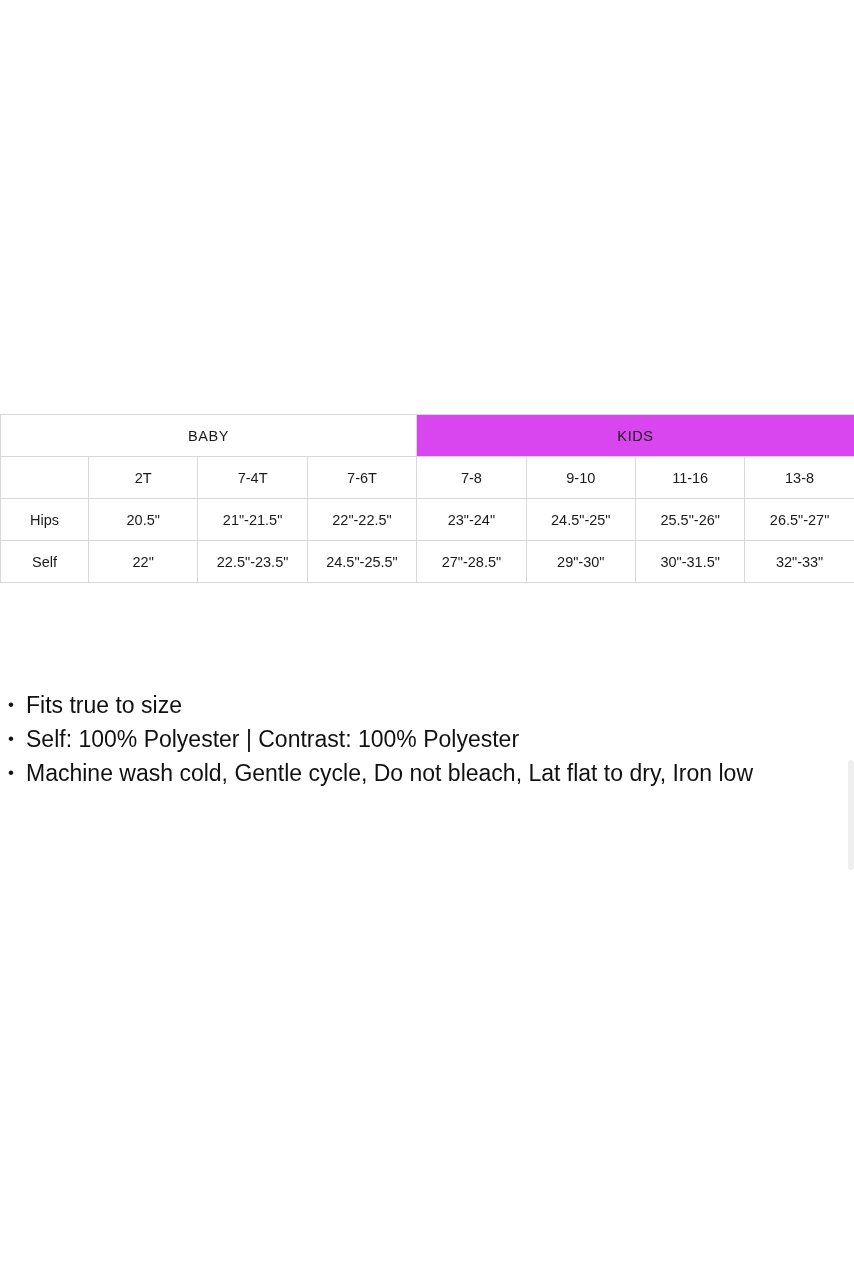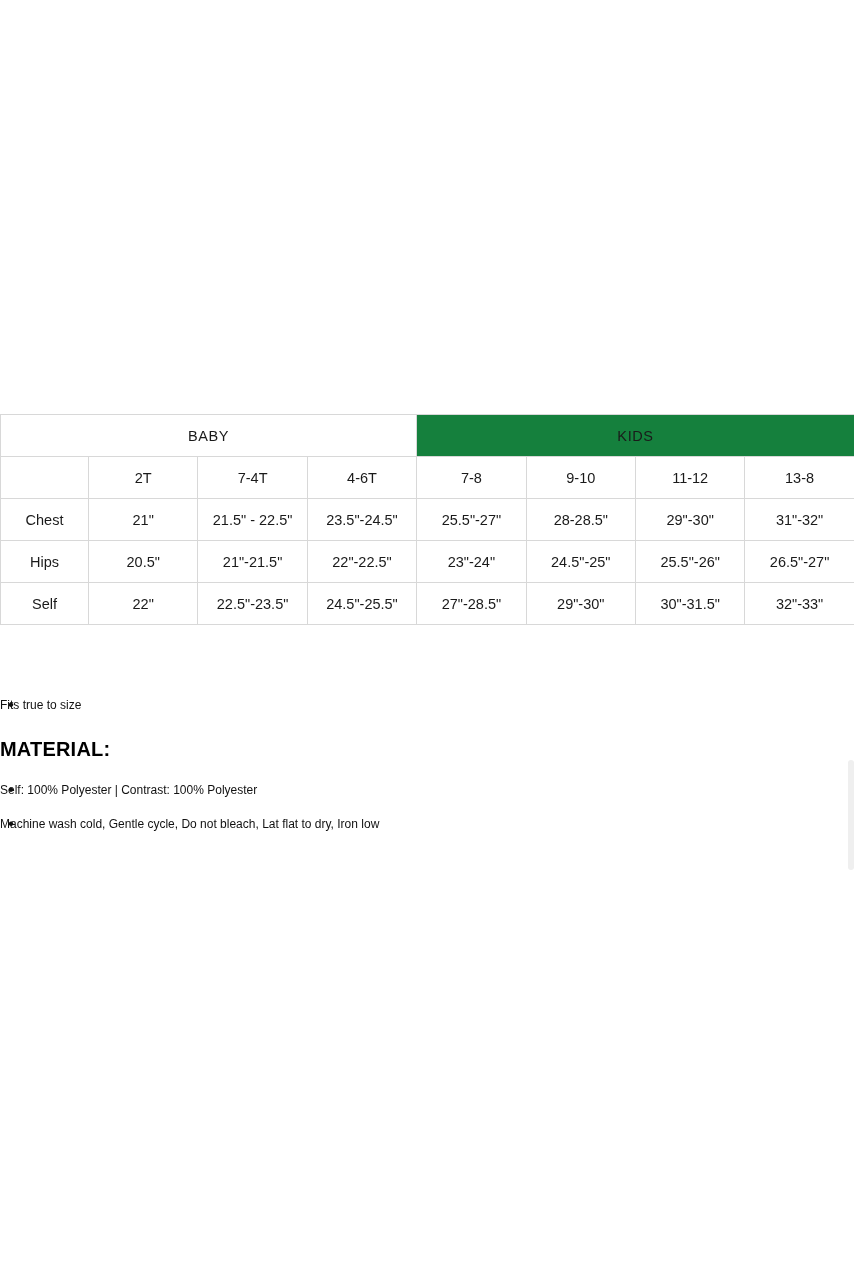--- a/index.html
+++ b/index.html
@@ -55,21 +55,21 @@
     border: 1px solid #000000;
     height: 50px;
     font-size: 14px;
     letter-spacing: 0.6px;
   }
   .group-baby {
     background: #ffffff;
     color: #000000;
   }
   .group-kids {
-    background: #15803d;
+    background: #d946ef;
     color: #ffffff;
   }
 
   
   .sizes-row td {
     height: 42px;
     font-size: 14.5px;
   }
 
   .rowlabel {
@@ -88,21 +88,22 @@
     width: 854px;
   }
 
   ul.bullets {
     margin: 0;
     padding: 0;
     list-style: none;
   }
   ul.bullets li {
     position: relative;
-    font-size: 12px;
+    padding-left: 26px;
+    font-size: 23px;
     line-height: 30px;
     color: #111111;
     margin-bottom: 4px;
   }
   ul.bullets li::before {
     content: "\2022";
     position: absolute;
     left: 8px;
     top: 0;
     font-size: 17px;
@@ -148,38 +149,28 @@
       </colgroup>
       <tbody>
         <tr class="group-row">
           <td class="group-baby" colspan="4">BABY</td>
           <td class="group-kids" colspan="4">KIDS</td>
         </tr>
         <tr class="sizes-row">
           <td></td>
           <td>2T</td>
           <td>7-4T</td>
-          <td>4-6T</td>
+          <td>7-6T</td>
           <td>7-8</td>
           <td>9-10</td>
-          <td>11-12</td>
+          <td>11-16</td>
           <td>13-8</td>
         </tr>
 
 
-        <tr>
-          <td class="rowlabel">Chest</td>
-          <td>21"</td>
-          <td>21.5" - 22.5"</td>
-          <td>23.5"-24.5"</td>
-          <td>25.5"-27"</td>
-          <td>28-28.5"</td>
-          <td>29"-30"</td>
-          <td>31"-32"</td>
-        </tr>
 
         <tr>
           <td class="rowlabel">Hips</td>
           <td>20.5"</td>
           <td>21"-21.5"</td>
           <td>22"-22.5"</td>
           <td>23"-24"</td>
           <td>24.5"-25"</td>
           <td>25.5"-26"</td>
           <td>26.5"-27"</td>
@@ -198,21 +189,20 @@
       </tbody>
     </table>
   </div>
 
   <div class="content">
 
     <ul class="bullets">
       <li>Fits true to size</li>
     </ul>
 
-    <div class="material-heading">MATERIAL:</div>
 
     <ul class="bullets">
       <li>Self: 100% Polyester | Contrast: 100% Polyester</li>
       <li>Machine wash cold, Gentle cycle, Do not bleach, Lat flat to dry, Iron low</li>
     </ul>
 
   </div>
 
   <div class="edge-artifact"></div>
 

